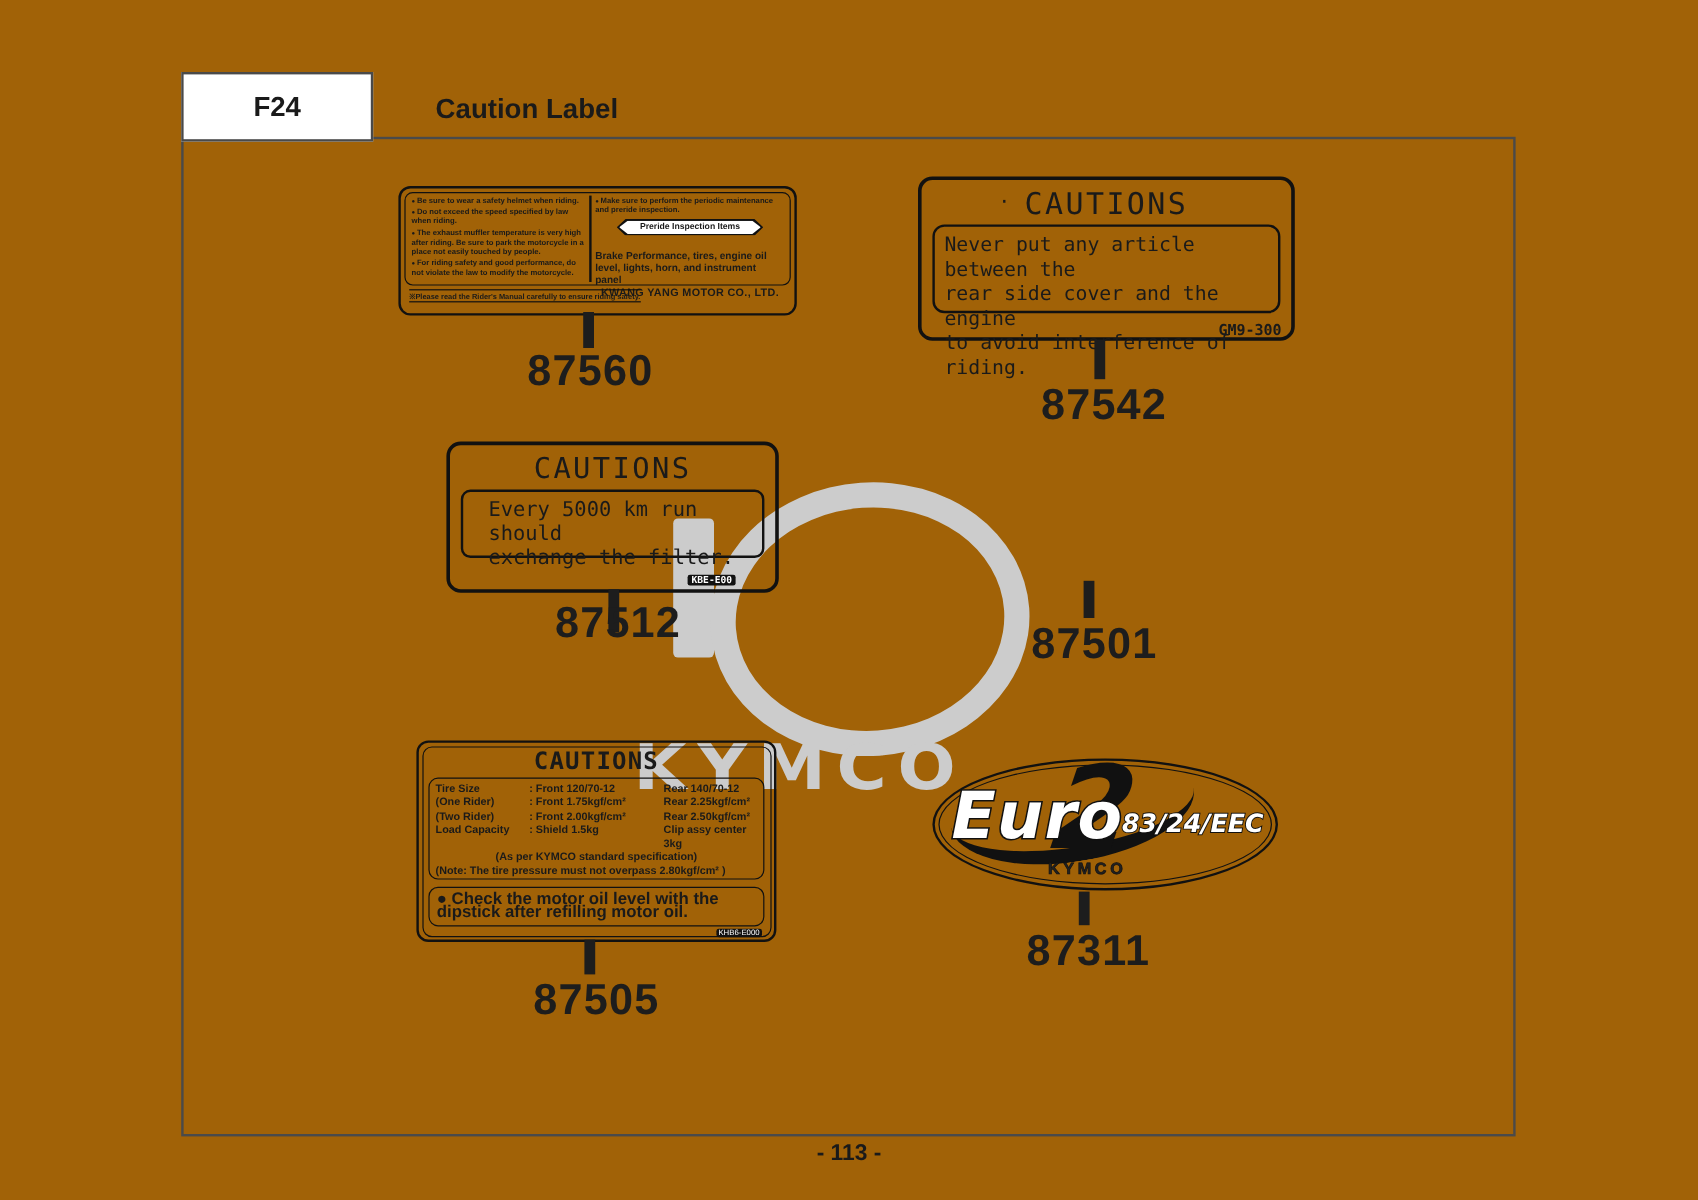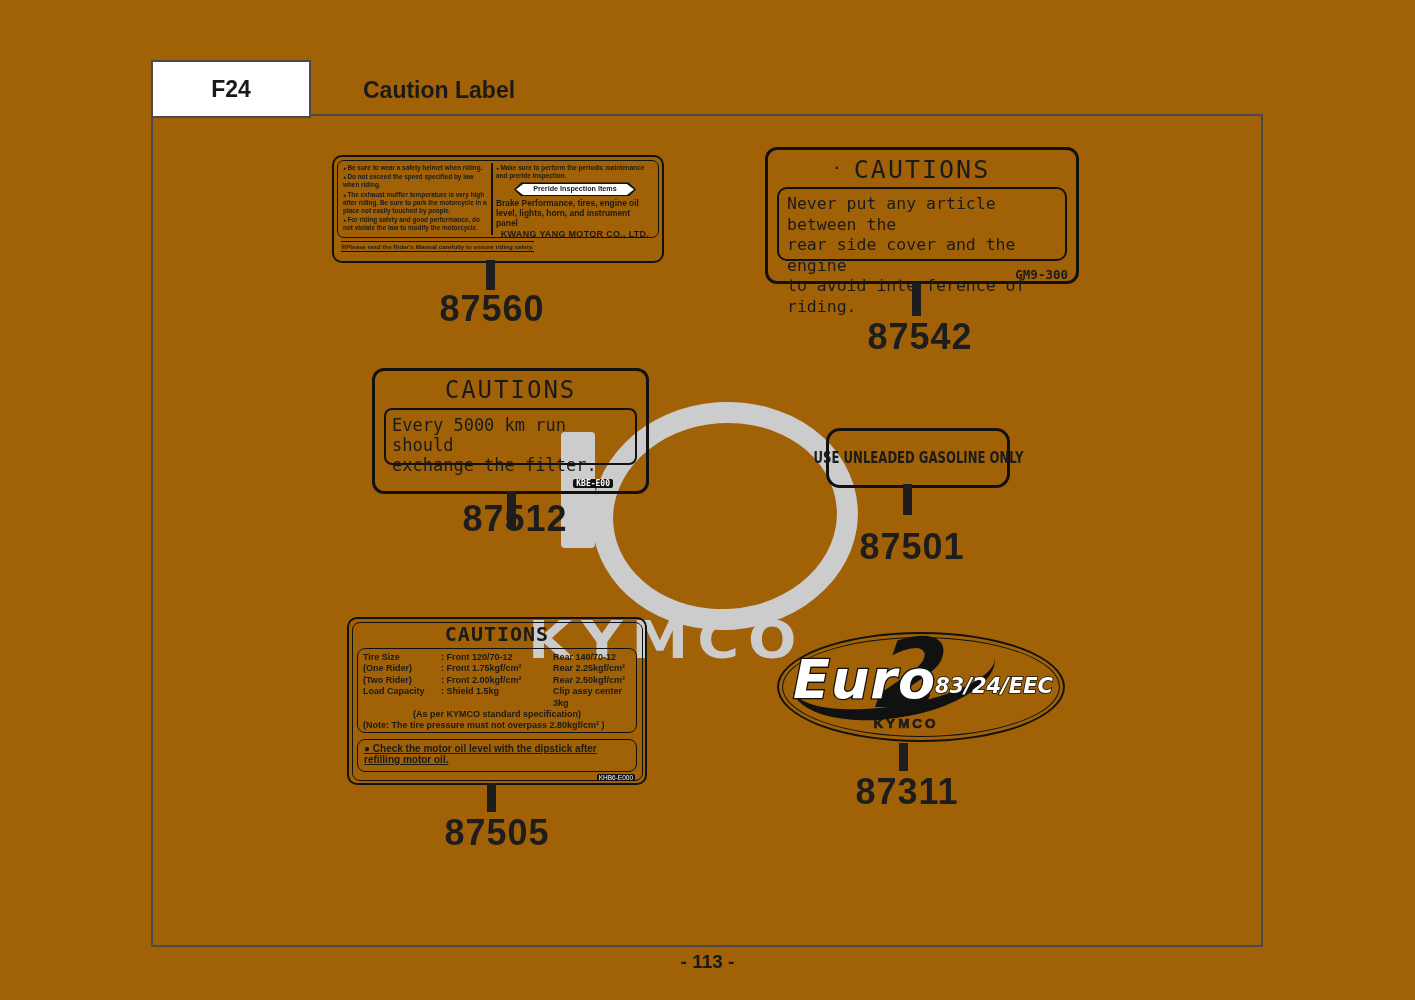--- a/index.html
+++ b/index.html
@@ -31,38 +31,38 @@
   #l87560 .col-l{position:absolute;left:5px;top:3px;width:146px;font-size:6.4px;font-weight:bold;line-height:8.2px;}
   #l87560 .divider{position:absolute;left:153px;top:2px;bottom:2px;width:1.5px;background:#111;}
   #l87560 .col-r{position:absolute;left:158px;top:3px;right:4px;font-size:6.4px;font-weight:bold;line-height:8.2px;}
   #l87560 .bullet{margin-bottom:1px;}
   #l87560 .bullet::before{content:"● ";font-size:5px;}
   .arrowbox{position:relative;width:122px;height:14px;margin:2px auto 2px auto;background:#111;
             clip-path:polygon(0 50%,6% 0,94% 0,100% 50%,94% 100%,6% 100%);}
   .arrowbox .in{position:absolute;left:2px;top:1.5px;right:2px;bottom:1.5px;background:#fff;
             clip-path:polygon(0 50%,6% 0,94% 0,100% 50%,94% 100%,6% 100%);}
   .arrowbox .t{position:absolute;inset:0;text-align:center;font-size:7.2px;font-weight:bold;line-height:14px;z-index:1;}
-  #l87560 .body-txt{font-size:8.4px;font-weight:bold;line-height:10px;text-align:left;margin-top:2px;}
+  #l87560 .body-txt{font-size:8.4px;font-weight:bold;line-height:10px;text-align:left;margin-top:12px;}
   #l87560 .company{font-size:9px;font-weight:bold;text-align:center;margin-top:2px;letter-spacing:0.3px;}
   #l87560 .footnote{position:absolute;left:7px;top:84px;font-size:6.2px;font-weight:bold;
                     border-top:0.5px solid #111;border-bottom:0.5px solid #111;}
 
   
   .cfont{font-family:"DejaVu Sans Mono","Liberation Mono",monospace;}
   #l87542{left:765px;top:147px;width:308px;height:131px;border:3px solid #111;border-radius:12px;}
   #l87542 .title{position:absolute;top:5px;left:0;right:0;text-align:center;font-size:25px;letter-spacing:2px;}
   #l87542 .dot{position:absolute;top:8px;left:64px;font-size:16px;}
   #l87542 .txt{position:absolute;left:9px;right:9px;top:37px;height:74px;border:2px solid #111;border-radius:10px;
                font-size:16.5px;line-height:20.5px;padding:5px 8px;box-sizing:border-box;}
   #l87542 .code{position:absolute;right:8px;bottom:-1px;font-size:12.5px;font-weight:bold;}
 
   #l87512{left:372px;top:368px;width:271px;height:120px;border:3px solid #111;border-radius:12px;}
   #l87512 .title{position:absolute;top:5px;left:0;right:0;text-align:center;font-size:24px;letter-spacing:2px;}
   #l87512 .txt{position:absolute;left:9px;right:9px;top:37px;height:57px;border:2px solid #111;border-radius:8px;
-               font-size:17px;line-height:20px;padding:5px 6px;box-sizing:border-box;}
+               font-size:17px;line-height:20px;padding:5px 21px;box-sizing:border-box;}
   #l87512 .code{position:absolute;right:33px;bottom:3px;font-size:8px;background:#111;color:#fff;
                 padding:0 3px;border-radius:2px;font-weight:bold;}
 
   #l87501{left:826px;top:428px;width:178px;height:54px;border:3.5px solid #111;border-radius:14px;
           display:flex;align-items:center;justify-content:center;}
   #l87501 .txt{font-size:15px;font-weight:bold;white-space:nowrap;transform:scaleX(0.78);letter-spacing:0px;
                font-family:"DejaVu Sans",sans-serif;}
 
   
   #l87505{left:347px;top:617px;width:296px;height:164px;border:2px solid #111;border-radius:10px;}
@@ -70,21 +70,21 @@
   #l87505 .title{position:absolute;top:3px;left:0;right:0;text-align:center;font-size:20px;font-weight:bold;letter-spacing:1px;}
   #l87505 .box1{position:absolute;left:8px;right:8px;top:29px;height:85px;border:1.5px solid #111;border-radius:8px;
                 font-size:9px;font-weight:bold;line-height:11.4px;padding:3px 5px;box-sizing:border-box;}
   #l87505 .trow{display:flex;}
   #l87505 .c1{width:78px;}
   #l87505 .c2{width:112px;}
   #l87505 .c3{flex:1;}
   #l87505 .loadrow{display:flex;}
   #l87505 .center{text-align:center;}
   #l87505 .box2{position:absolute;left:8px;right:8px;top:120px;height:33px;border:1.5px solid #111;border-radius:8px;
-                font-size:10px;font-weight:bold;line-height:11px;padding:3px 6px;box-sizing:border-box;text-decoration:underline;}
+                font-size:14px;font-weight:bold;line-height:11px;padding:3px 6px;box-sizing:border-box;}
   #l87505 .code{position:absolute;right:10px;bottom:2px;font-size:6.5px;background:#111;color:#fff;
                 padding:0 2px;border-radius:2px;}
 
   
   #l87311{left:777px;top:632px;width:288px;height:110px;}
   #l87311 .oval{position:absolute;inset:0;border:2px solid #111;border-radius:50%;}
   #l87311 .oval2{position:absolute;inset:5px;border:1.5px solid #111;border-radius:50%;}
   #l87311 .two{position:absolute;left:102px;top:-14px;font-size:96px;font-weight:900;font-style:italic;
                color:#111;z-index:1;font-family:"DejaVu Sans",sans-serif;transform:skewX(-8deg);}
   #l87311 .swoosh{position:absolute;left:14px;top:-4px;width:205px;height:78px;border-radius:50%;
@@ -154,25 +154,22 @@
     <div class="title">CAUTIONS</div>
     <div class="txt">
       <div>Every 5000 km run should</div>
       <div>exchange the filter.</div>
     </div>
     <div class="code">KBE-E00</div>
   </div>
   <div class="abs connector" style="left:507px;top:491px;height:36px;"></div>
   <div class="abs num" style="left:455px;top:498px;width:120px;">87512</div>
 
-  <div class="abs lbl" id="l87501">
-    <span class="txt">USE UNLEADED GASOLINE ONLY</span>
-  </div>
   <div class="abs connector" style="left:903px;top:484px;height:31px;"></div>
-  <div class="abs num" style="left:852px;top:515px;width:120px;margin-top:11px;">87501</div>
+  <div class="abs num" style="left:852px;top:515px;width:120px;">87501</div>
 
   <div class="abs lbl" id="l87505">
     <div class="inner2"></div>
     <div class="title cfont">CAUTIONS</div>
     <div class="box1">
       <div class="trow">
         <span class="c1">Tire Size</span>
         <span class="c2">: Front 120/70-12</span>
         <span class="c3">Rear 140/70-12</span>
       </div>

